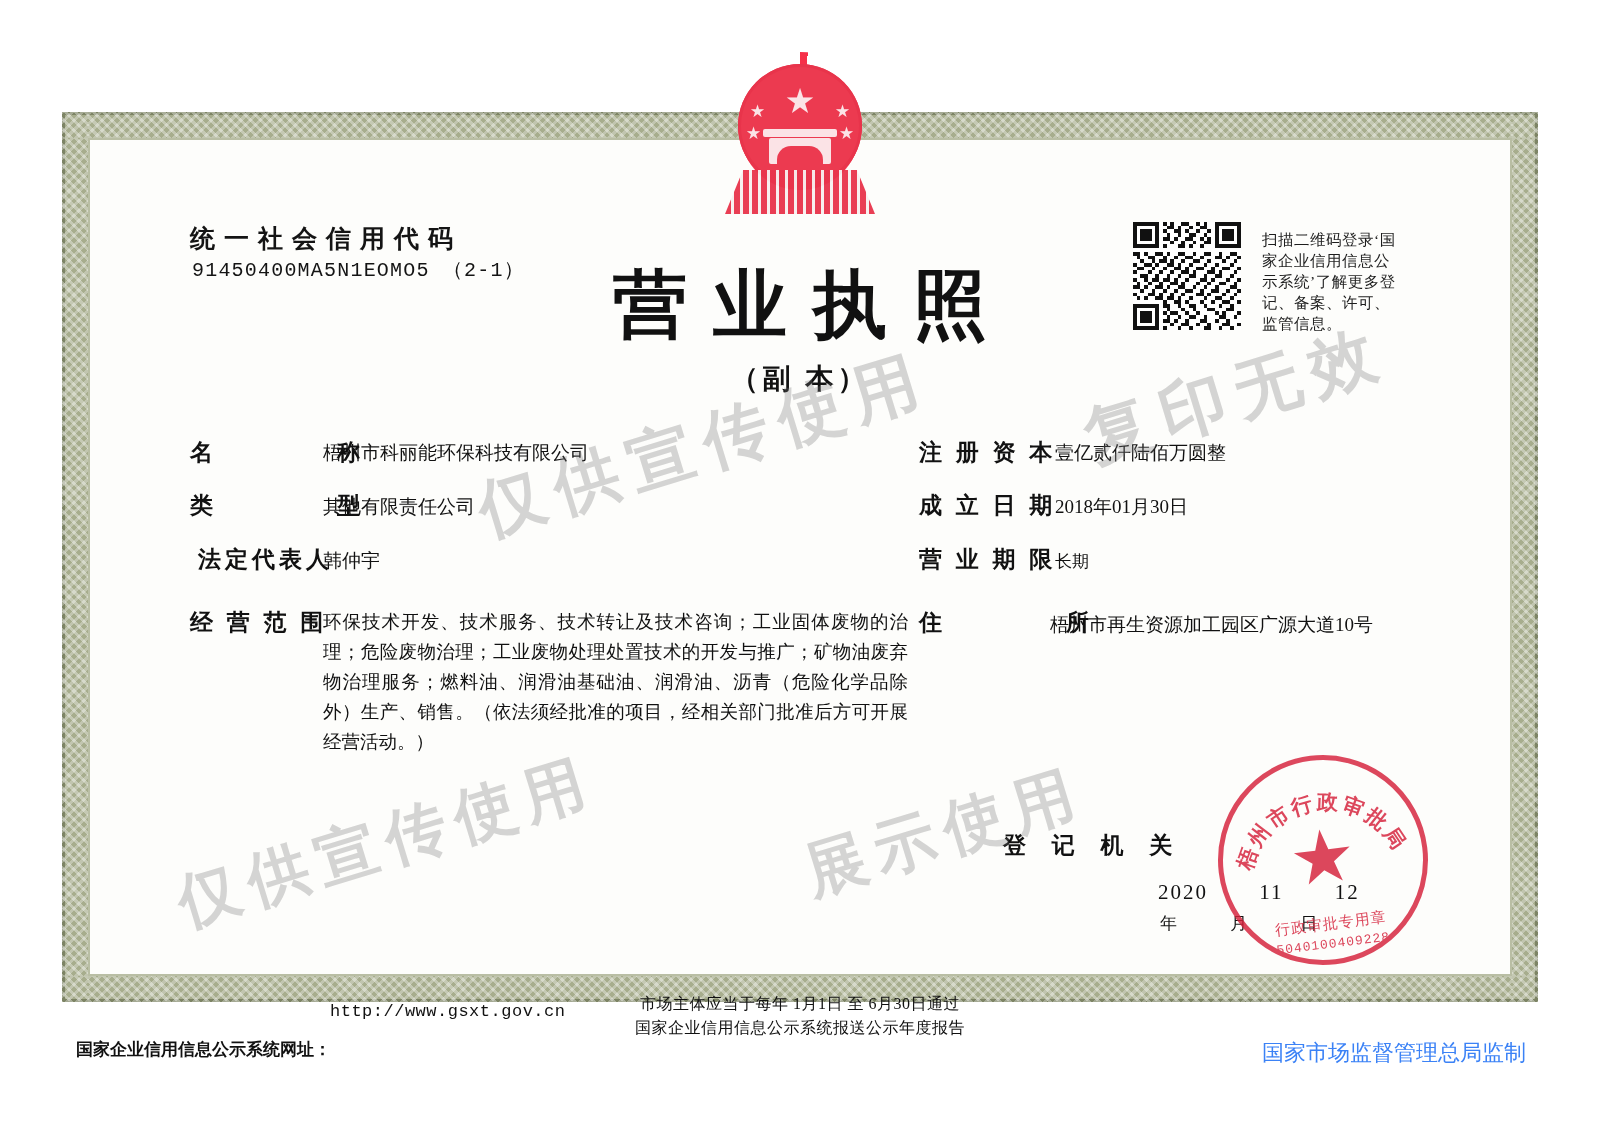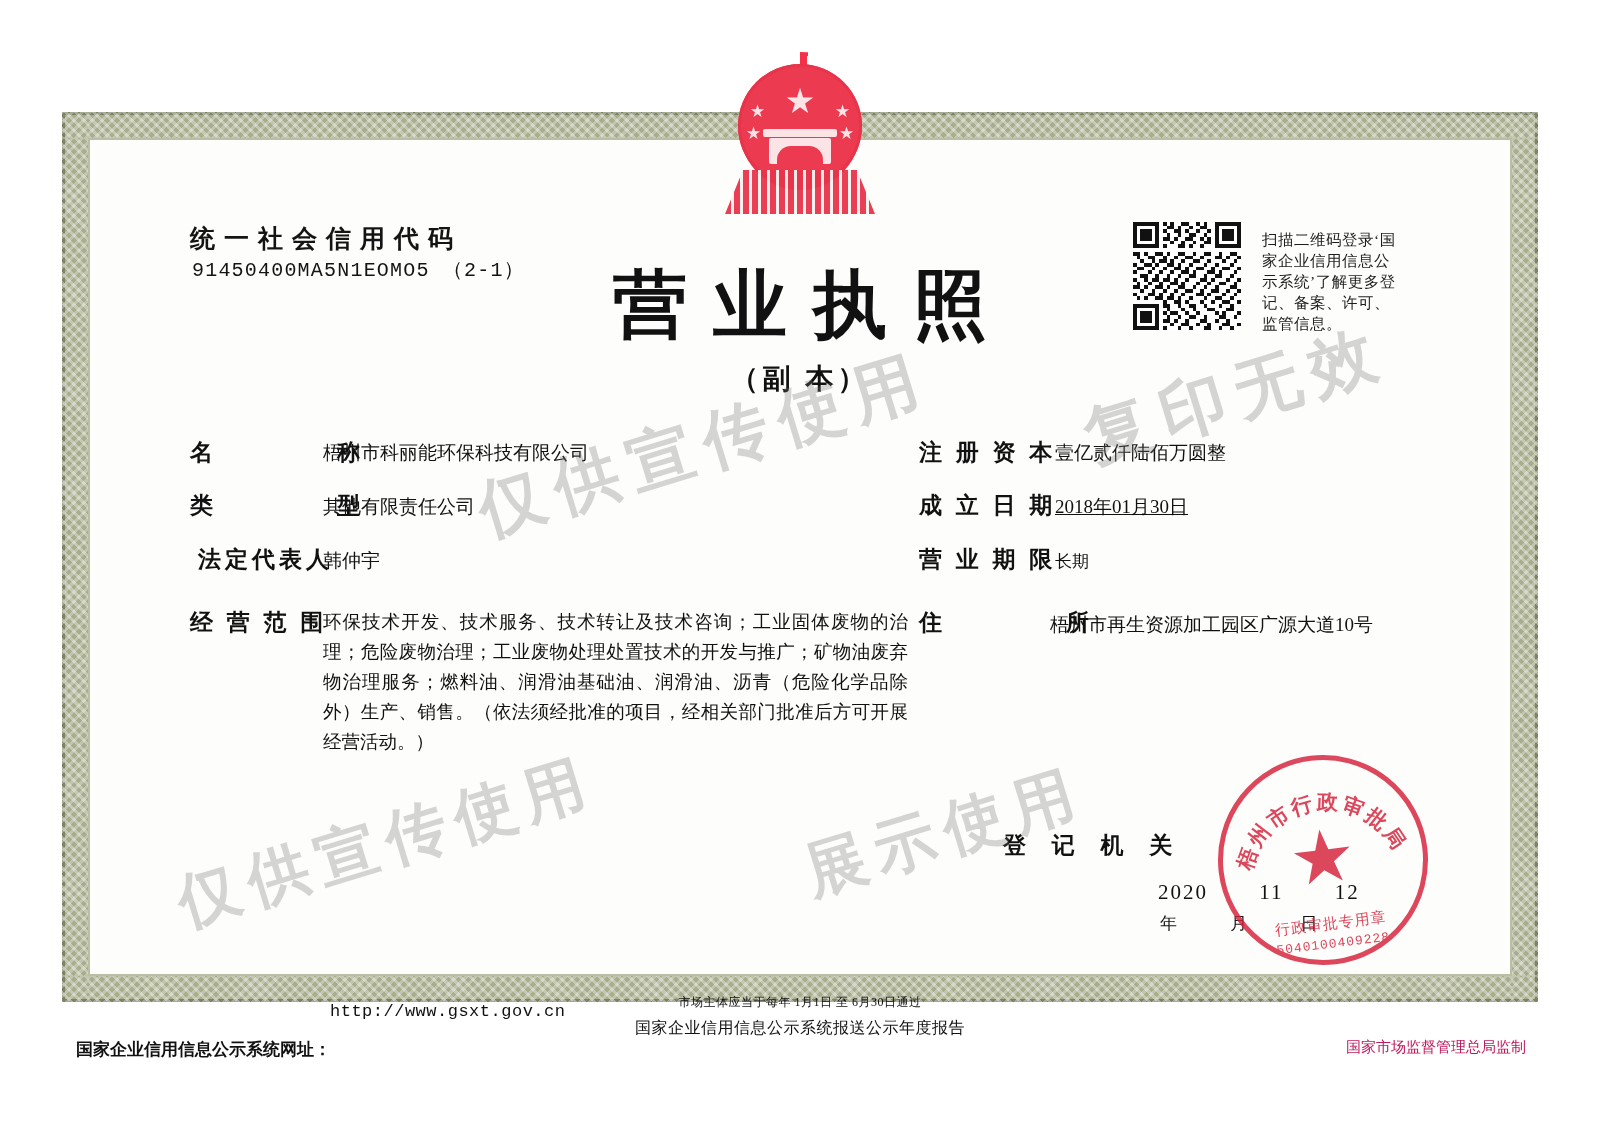--- a/index.html
+++ b/index.html
@@ -142,21 +142,21 @@
   .v-type{left:323px;top:494px;}
   .v-legal{left:323px;top:548px;}
 
   
   .lb-cap{left:919px;top:437px;letter-spacing:4px;}
   .lb-date{left:919px;top:490px;letter-spacing:4px;}
   .lb-term{left:919px;top:544px;letter-spacing:4px;}
   .lb-addr{left:919px;top:607px;letter-spacing:26px;}
 
   .v-cap{left:1055px;top:440px;}
-  .v-date{left:1055px;top:494px;text-decoration:underline;}
+  .v-date{left:1055px;top:494px;}
   .v-term{left:1055px;top:550px;font-size:17px;}
   .v-addr{left:1050px;top:612px;}
 
   
   .reg-label{
     position:absolute;left:1003px;top:830px;
     font-size:23px;font-weight:bold;letter-spacing:10px;color:#111;
   }
   .reg-date{
     position:absolute;left:1158px;top:880px;
@@ -194,31 +194,31 @@
     color:#d5203a;font-size:13px;letter-spacing:1px;font-family:"Liberation Mono",monospace;
   }
 
   
   .f-url{
     position:absolute;left:330px;top:1002px;font-size:17px;color:#111;
     font-family:"Liberation Mono", monospace;letter-spacing:.5px;
   }
   .f-note1{
     position:absolute;left:50%;top:994px;transform:translateX(-50%);
-    font-size:12px;color:#111;white-space:nowrap;letter-spacing:.5px;
+    font-size:16px;color:#111;white-space:nowrap;letter-spacing:.5px;
   }
   .f-note2{
     position:absolute;left:50%;top:1018px;transform:translateX(-50%);
     font-size:16px;color:#111;white-space:nowrap;letter-spacing:.5px;
   }
   .f-left{
     position:absolute;left:76px;top:1038px;font-size:17px;color:#111;font-weight:bold;
   }
   .f-right{
-    position:absolute;right:74px;top:1038px;font-size:15px;color:#be185d;
+    position:absolute;right:74px;top:1038px;font-size:22px;color:#3b82f6;
   }
 
   
   .wm{
     position:absolute;left:0;top:0;width:1600px;height:1132px;
     pointer-events:none;overflow:hidden;
   }
   .wm .t{
     position:absolute;white-space:nowrap;
     color:rgba(120,120,120,.30);

